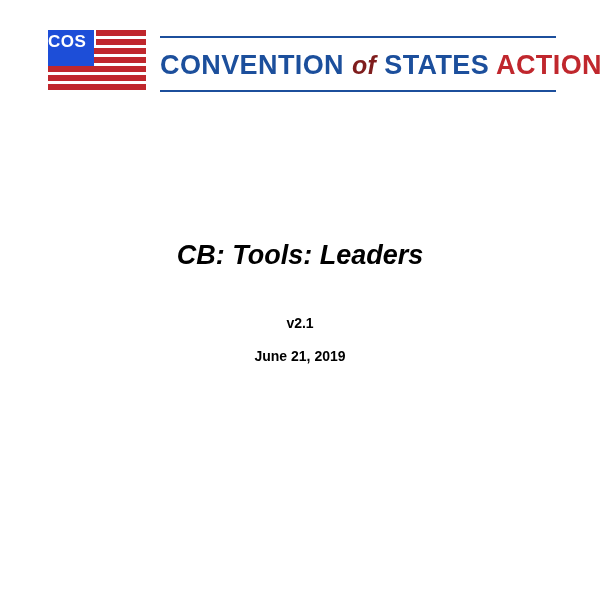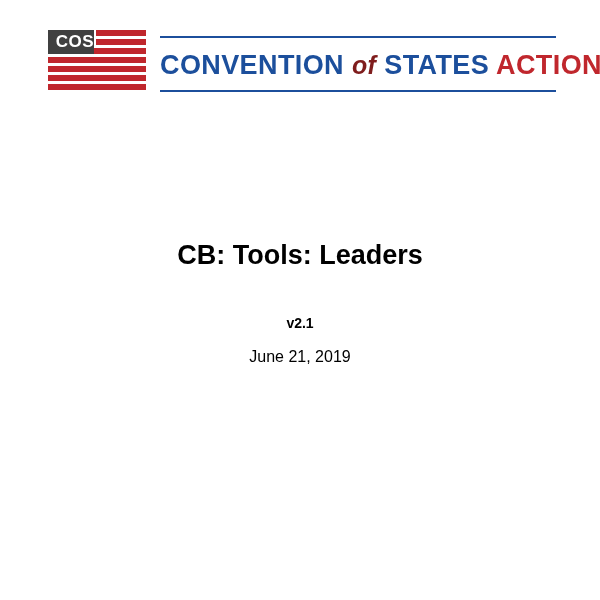--- a/index.html
+++ b/index.html
@@ -34,28 +34,28 @@
     left: 0;
     top: 0;
     width: 98px;
     height: 66px;
   }
   .cos-box {
     position: absolute;
     left: 0;
     top: 2px;
     width: 46px;
-    height: 24px;
-    background: #404040;
+    height: 36px;
+    background: #1d4ed8;
     color: #ffffff;
     font-weight: bold;
     font-size: 17px;
     letter-spacing: 0.5px;
     line-height: 24px;
-    text-align: right;
+    text-align: left;
     font-family: "Liberation Sans", sans-serif;
   }
   .stripes {
     position: absolute;
     left: 0;
     top: 0;
     width: 98px;
     height: 66px;
   }
   .stripe {
@@ -115,41 +115,42 @@
     top: 238px;
     width: 600px;
     text-align: center;
   }
   .doc-title {
     font-family: "Liberation Sans", sans-serif;
     font-size: 27px;
     font-weight: bold;
     color: #000000;
     line-height: 34px;
+    font-style: italic;
   }
   .doc-subtitle {
     margin-top: 56px;
     font-family: "Liberation Sans", sans-serif;
     font-size: 27px;
     font-weight: bold;
     color: #000000;
     line-height: 34px;
   }
   .doc-version {
     margin-top: 43px;
     font-family: "Liberation Sans", sans-serif;
     font-size: 14px;
     font-weight: bold;
     color: #000000;
   }
   .doc-date {
     margin-top: 17px;
     font-family: "Liberation Sans", sans-serif;
-    font-size: 16px;
-    font-weight: normal;
+    font-size: 14px;
+    font-weight: bold;
     color: #000000;
   }
 </style>
 </head>
 <body>
 
 <div class="page">
 
   <div class="masthead">
 

